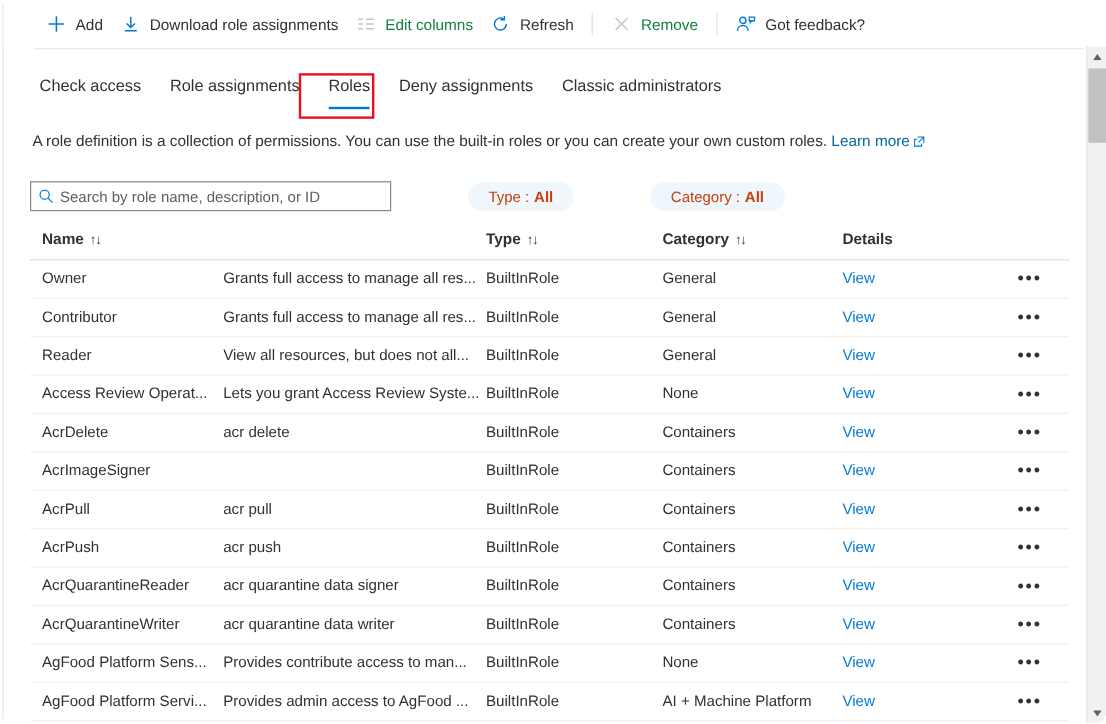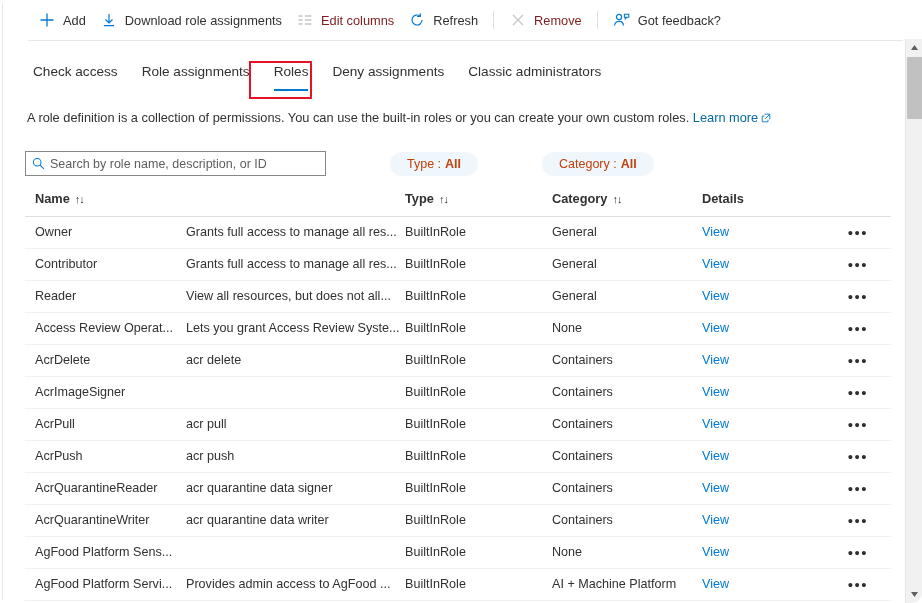--- a/index.html
+++ b/index.html
@@ -34,21 +34,21 @@
   .tb-item {
     display: flex; align-items: center;
     height: 40px;
     padding: 0 7px;
     font-size: 12.8px;
     color: #323130;
     cursor: pointer;
     white-space: nowrap;
     user-select: none;
   }
-  .tb-item.disabled { color: #7f1d1d; cursor: default; }
+  .tb-item.disabled { color: #15803d; cursor: default; }
   .tb-icon {
     display: inline-flex; align-items: center; justify-content: center;
     width: 18px; height: 18px; margin-right: 7px;
     color: #0078d4;
     flex: 0 0 auto;
   }
   .tb-item.disabled .tb-icon { color: #c8c6c4; }
   .tb-sep {
     width: 1px; height: 18px; background: #e1dfdd; margin: 0 8px;
     flex: 0 0 auto;
@@ -422,20 +422,21 @@
         <div class="row">
           <div class="cell c-name">AcrQuarantineWriter</div>
           <div class="cell c-desc">acr quarantine data writer</div>
           <div class="cell c-type">BuiltInRole</div>
           <div class="cell c-cat">Containers</div>
           <div class="cell c-details"><a class="view-link">View</a></div>
           <div class="cell c-more"><span class="more-btn">•••</span></div>
         </div>
         <div class="row">
           <div class="cell c-name">AgFood Platform Sens...</div>
+          <div class="cell c-desc">Provides contribute access to man...</div>
           <div class="cell c-type">BuiltInRole</div>
           <div class="cell c-cat">None</div>
           <div class="cell c-details"><a class="view-link">View</a></div>
           <div class="cell c-more"><span class="more-btn">•••</span></div>
         </div>
         <div class="row">
           <div class="cell c-name">AgFood Platform Servi...</div>
           <div class="cell c-desc">Provides admin access to AgFood ...</div>
           <div class="cell c-type">BuiltInRole</div>
           <div class="cell c-cat">AI + Machine Platform</div>

